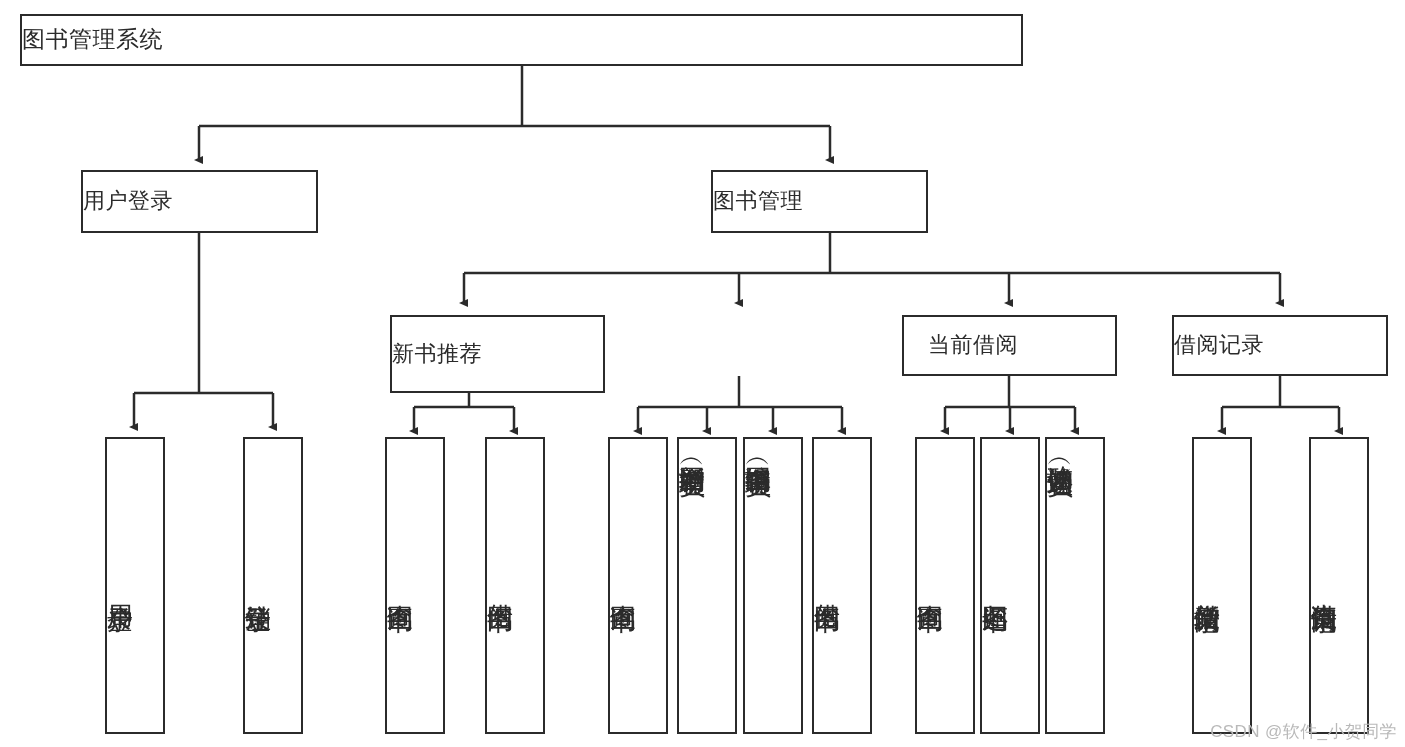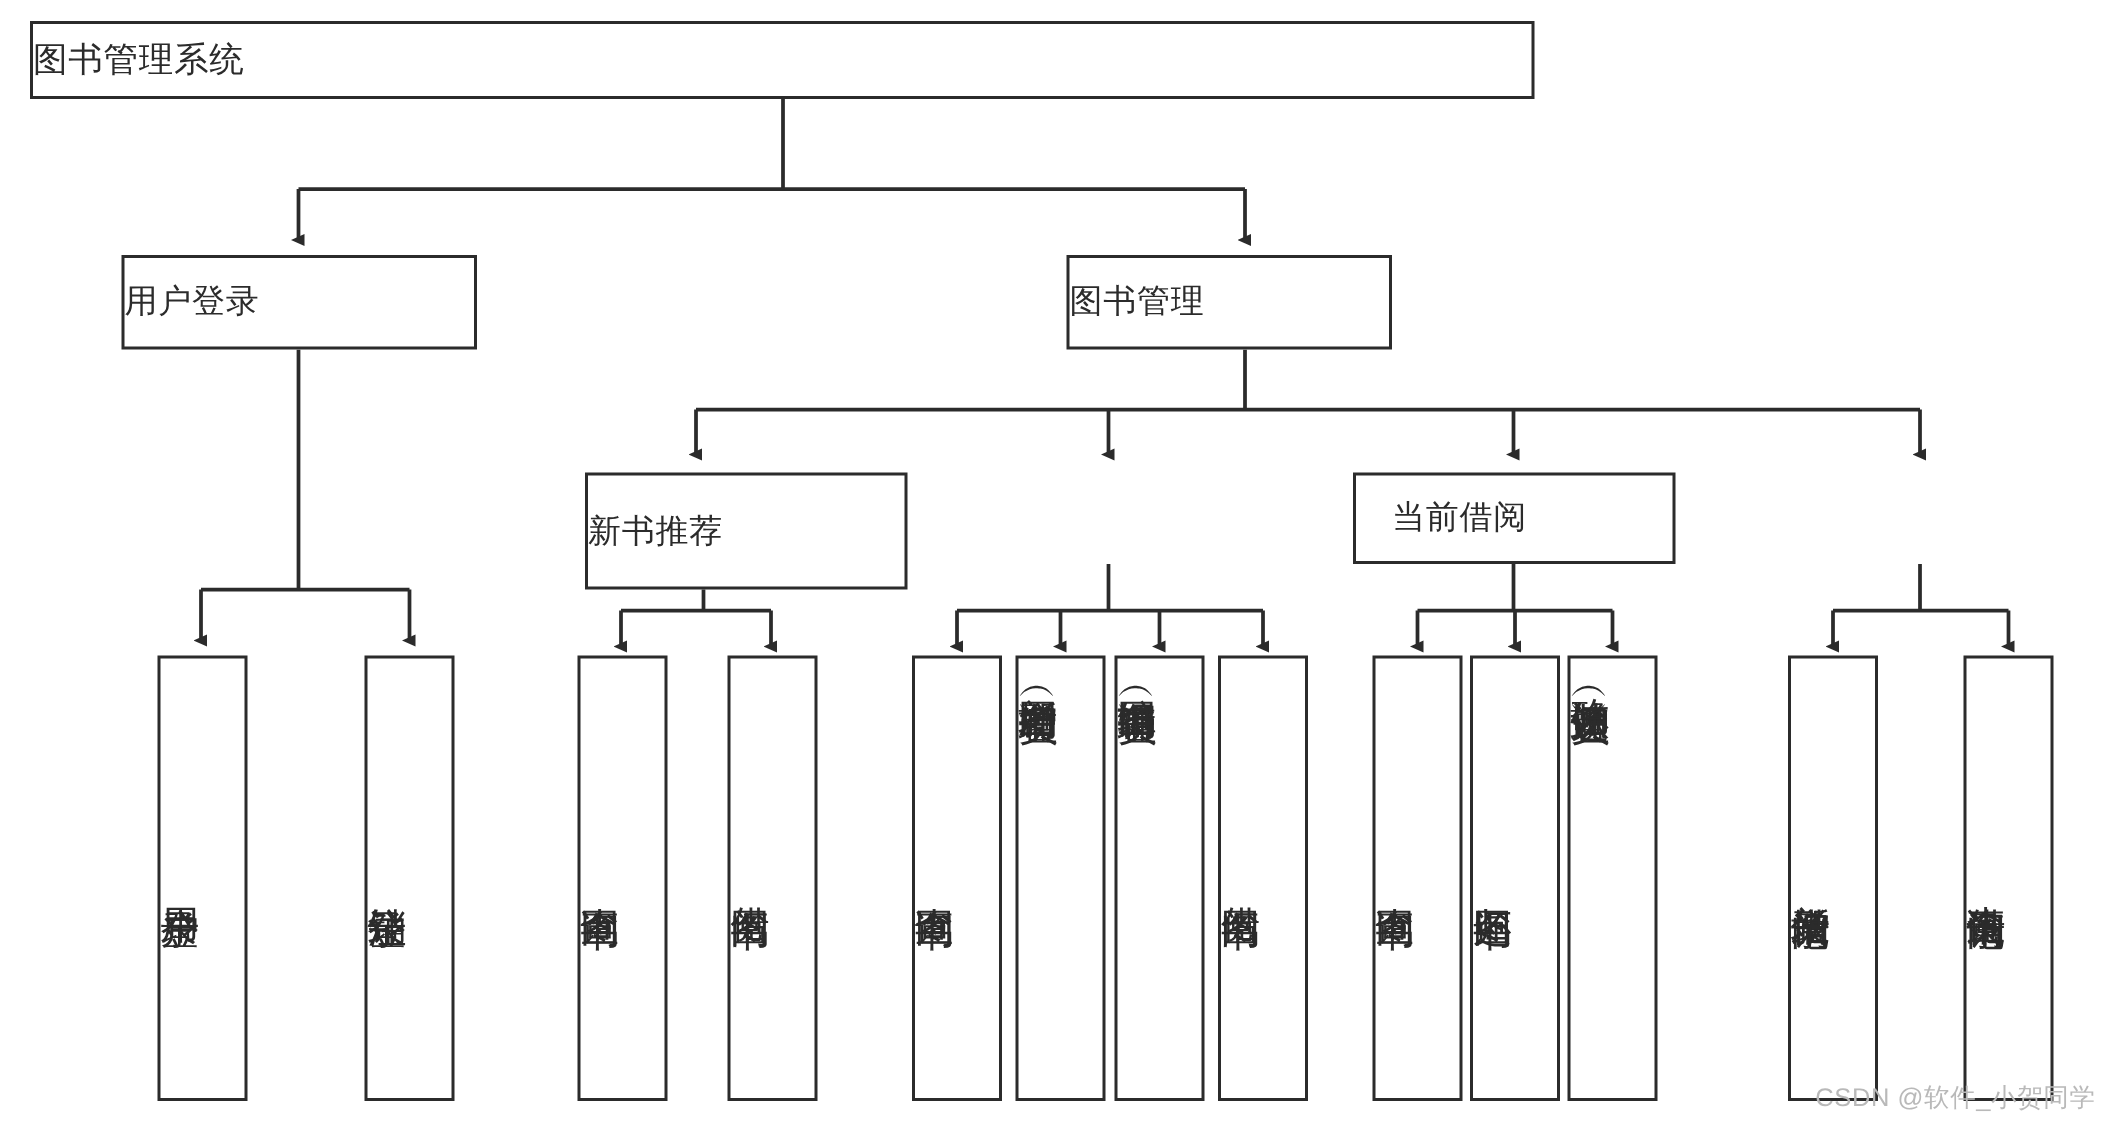--- a/index.html
+++ b/index.html
@@ -130,20 +130,23 @@
   <div class="node h" style="left:711px;top:170px;width:217px;height:63px;">
     <span class="label">图书管理</span>
   </div>
 
   <div class="node h" style="left:362px;top:315px;width:215px;height:78px;margin-left:28px;">
     <span class="label">新书推荐</span>
   </div>
   <div class="node h" style="left:902px;top:315px;width:215px;height:61px;padding-left:24px;">
     <span class="label">当前借阅</span>
   </div>
+  <div class="node h" style="left:1172px;top:315px;width:216px;height:61px;">
+    <span class="label">借阅记录</span>
+  </div>
 
   <div class="node v center" style="left:105px;top:437px;width:60px;height:297px;">
     <span class="label">用户登录</span>
   </div>
   <div class="node v center" style="left:243px;top:437px;width:60px;height:297px;">
     <span class="label">注销登录</span>
   </div>
 
   <div class="node v center" style="left:385px;top:437px;width:60px;height:297px;">
     <span class="label">查询图书</span>

